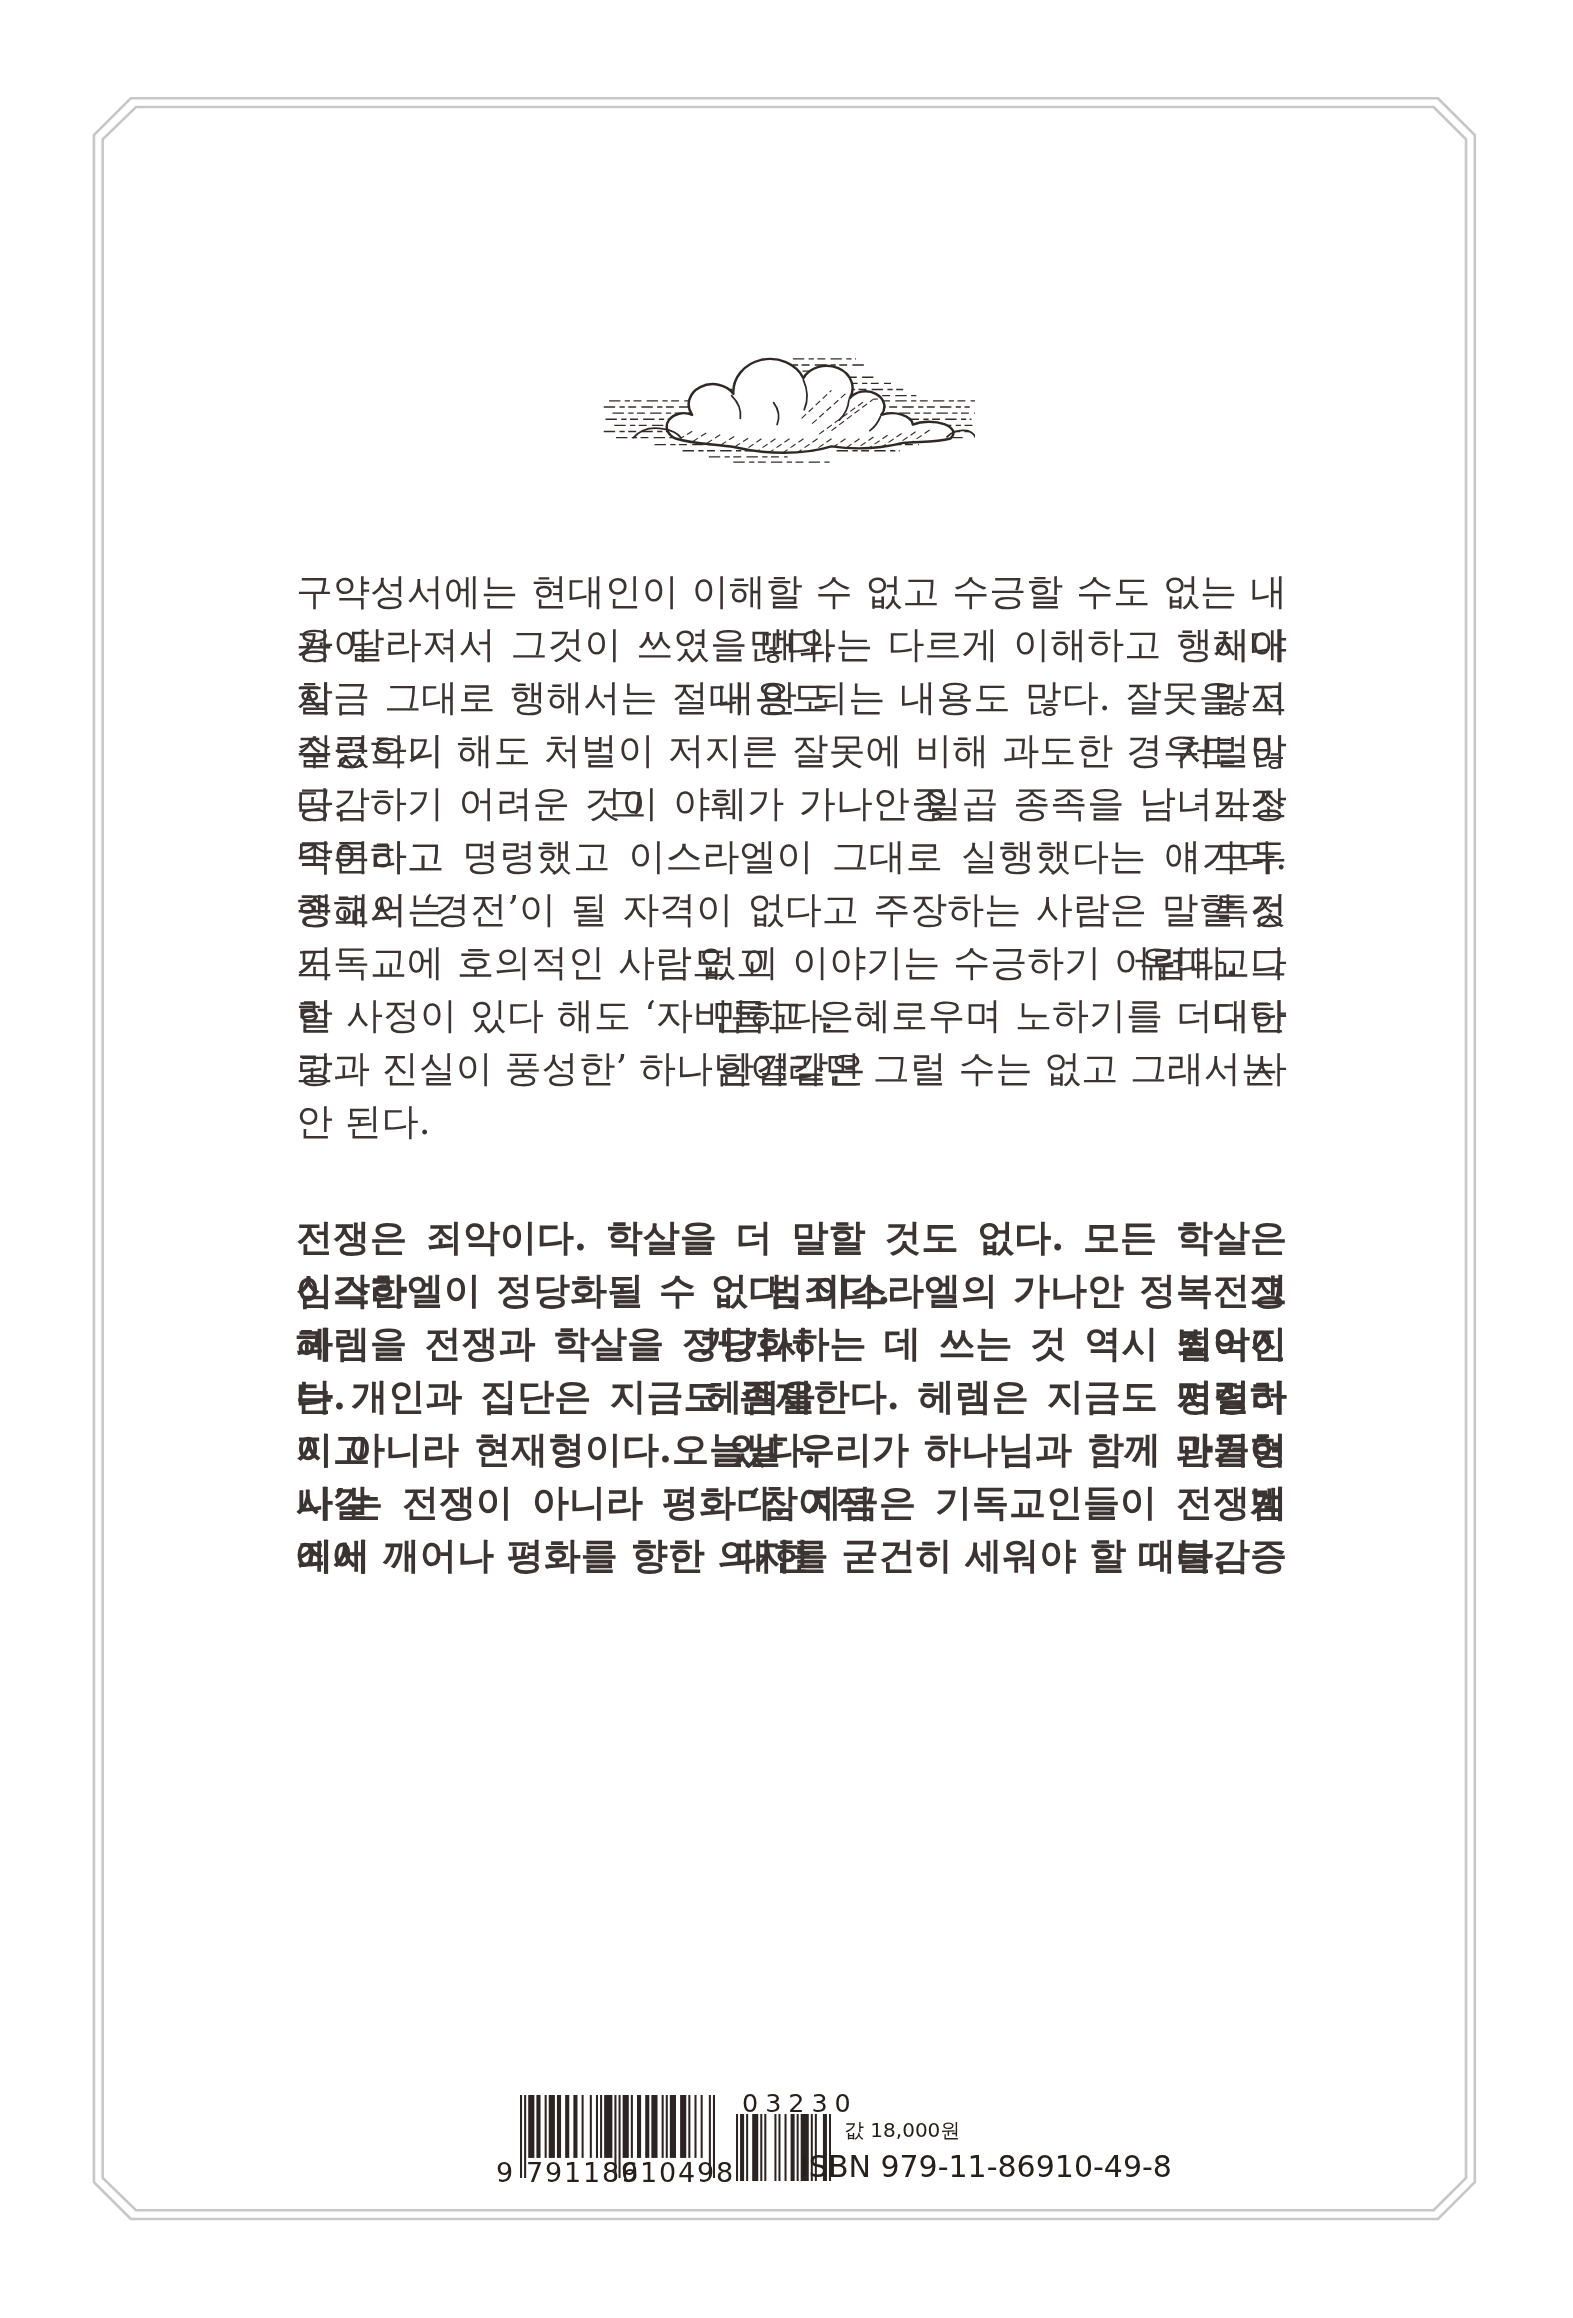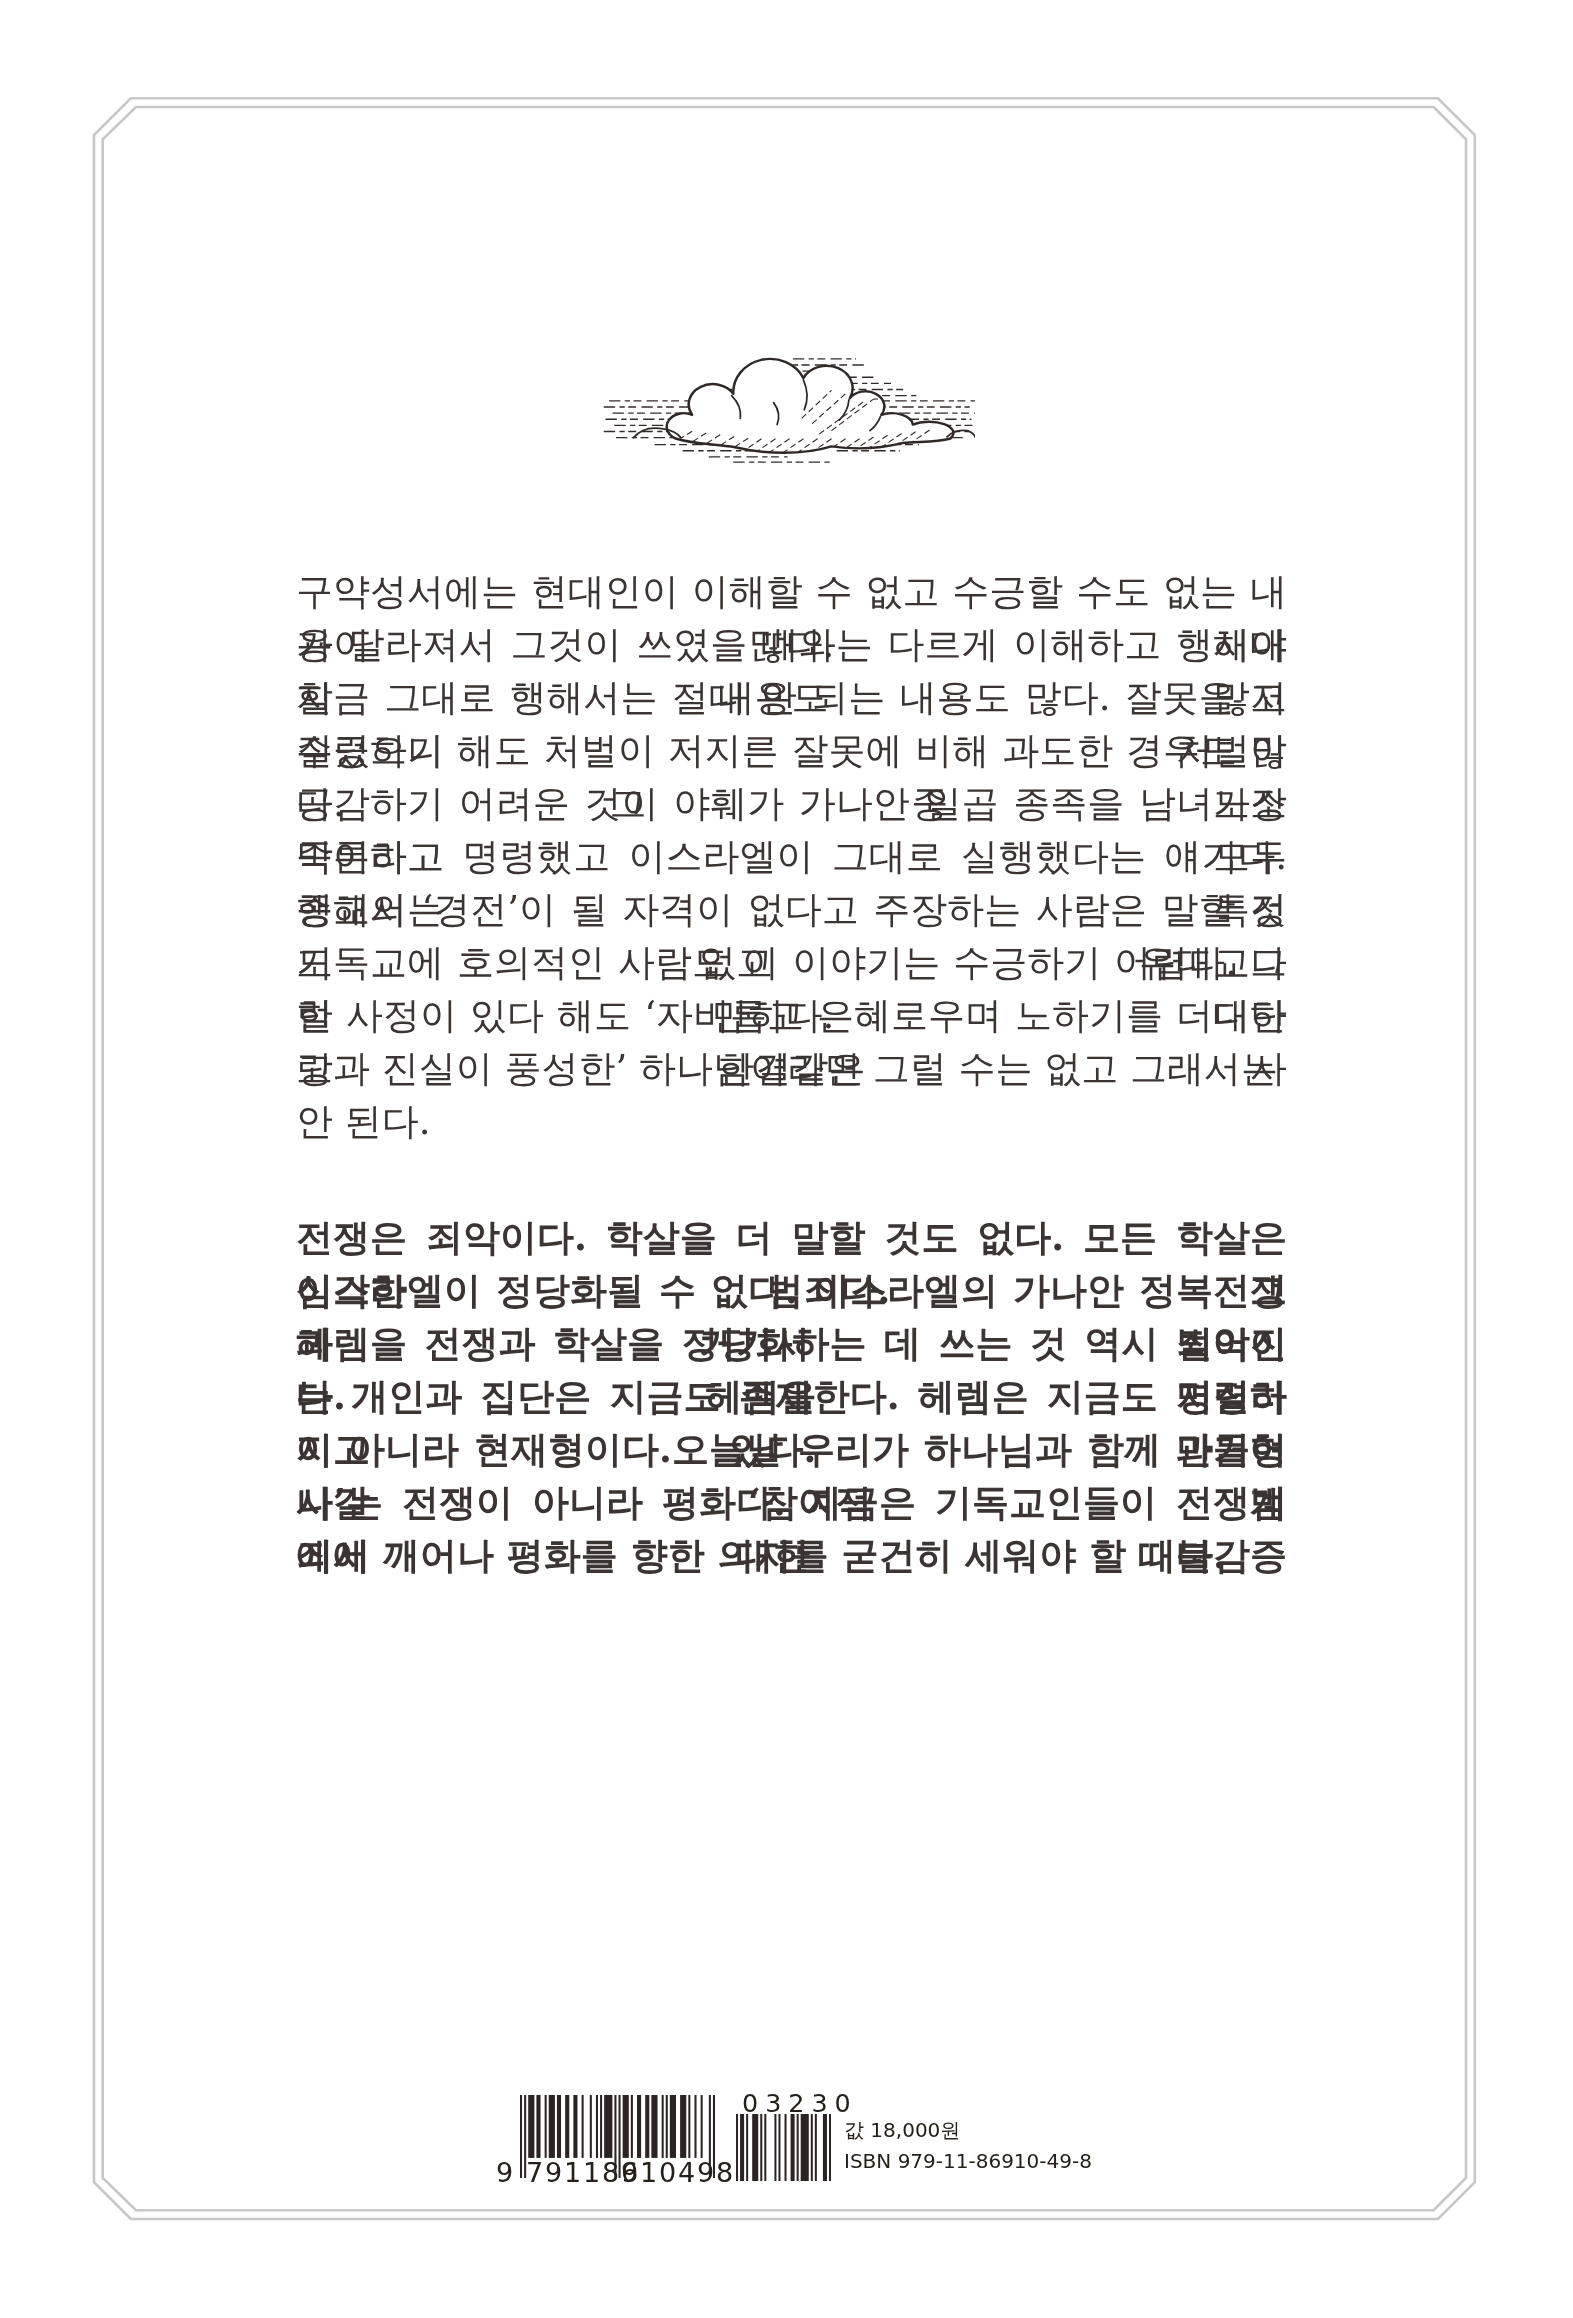--- a/index.html
+++ b/index.html
@@ -31,21 +31,21 @@
   .line{height:53px;text-align:justify;text-align-last:justify;overflow:visible;white-space:normal;}
   .line.last{text-align:left;text-align-last:left;}
   .footer-abs{position:absolute;font-family:"DejaVu Sans","Liberation Sans",sans-serif;color:var(--footer_text);}
   .bc-main{position:absolute;left:520px;top:2095px;width:195px;height:83px;}
   .bc-addon{position:absolute;left:734px;top:2114px;width:97px;height:67px;}
   .bc-d9{left:496px;top:2157px;width:21px;font-size:27px;text-align:left;}
   .bc-g1{left:526px;top:2157px;width:89px;font-size:27px;text-align:center;letter-spacing:1.8px;}
   .bc-g2{left:621px;top:2157px;width:93px;font-size:27px;text-align:center;letter-spacing:1.8px;}
   .bc-addon-label{left:735px;top:2088px;width:102px;font-size:25.4px;text-align:center;letter-spacing:7px;text-indent:7px;}
   .price{left:844px;top:2117px;font-size:20px;letter-spacing:0;}
-  .isbn{left:844px;top:2149px;font-size:20px;letter-spacing:0;text-align:right;}
+  .isbn{left:800px;top:2149px;font-size:30px;letter-spacing:0;text-align:right;}
 </style>
 </head>
 <body>
 
 <div class="page">
 
   <svg class="frame" viewBox="0 0 1795 2645">
     <polygon points="149,112 1640,112 1682,154 1682,2489 1640,2531 149,2531 107,2489 107,154" fill="none" stroke="#c7c7c7" stroke-width="3"></polygon>
     <polygon points="155,122 1635,122 1672,159 1672,2484 1635,2521 155,2521 117,2484 117,159" fill="none" stroke="#c7c7c7" stroke-width="3"></polygon>
   </svg>

